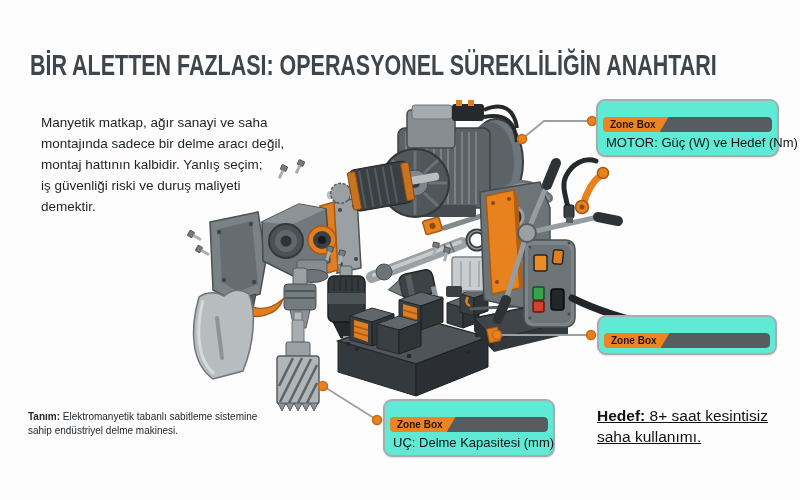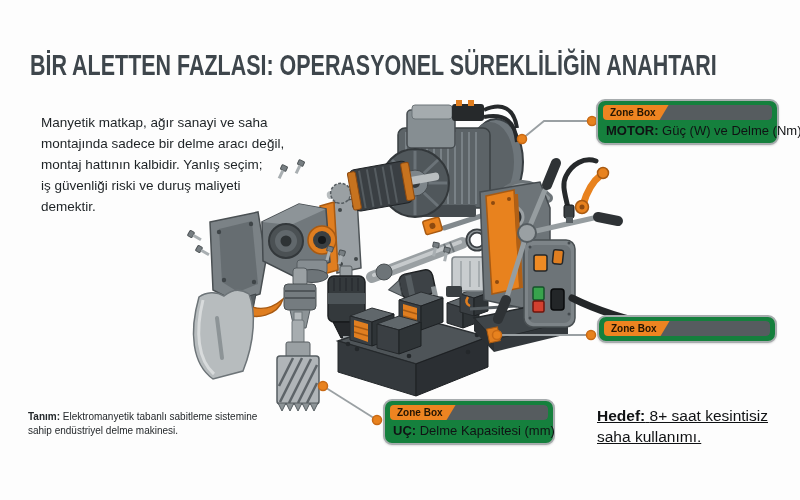--- a/index.html
+++ b/index.html
@@ -12,33 +12,33 @@
     font-size:29px;font-weight:700;color:#3e464c;white-space:nowrap;
     transform:scaleX(.74);transform-origin:left top;letter-spacing:0;
   }
   .intro{
     position:absolute;left:29px;top:100px;margin:12px;width:270px;
     font-size:13.5px;line-height:21px;color:#1d2225;white-space:pre-line;
   }
   .diagram{position:absolute;left:0;top:0;}
   
   .zb{
-    position:absolute;background:#15803d;border:2px solid #a7acae;border-radius:9px;
-    padding:4px 5px 5px;box-shadow:0 1px 2px rgba(0,0,0,.13);box-sizing:border-box;
+    position:absolute;background:#5eead4;border:2px solid #a7acae;border-radius:9px;
+    padding:16px 5px 5px;box-shadow:0 1px 2px rgba(0,0,0,.13);box-sizing:border-box;
   }
   .zb-head{display:flex;height:15px;border-radius:4px;overflow:hidden;position:relative;}
   .zb-tag{
     position:relative;z-index:2;background:#ee8421;color:#241503;
     font-size:10px;font-weight:700;line-height:15px;padding:0 13px 0 7px;
     clip-path:polygon(0 0,100% 0,calc(100% - 9px) 100%,0 100%);
     margin-right:-9px;white-space:nowrap;
   }
   .zb-bar{flex:1;background:#565c5f;border-radius:0 4px 4px 0;}
   .zb-body{font-size:13px;color:#101214;padding:3px 3px 0;white-space:nowrap;}
-  .zb-body strong{font-weight:700;}
+  .zb-body strong{font-weight:400;}
   .zb-motor{left:596px;top:99px;width:183px;}
   .zb-taban{left:597px;top:315px;width:180px;}
   .zb-uc{left:383px;top:399px;width:172px;}
   .tanim{
     position:absolute;left:28px;top:410px;width:260px;
     font-size:10px;line-height:14px;color:#24282b;
   }
   .tanim .txt,.hedef .txt{white-space:pre-line;}
   .hedef{
     position:absolute;left:597px;top:405px;width:190px;
@@ -348,21 +348,21 @@
     </g>
   </svg>
 
   <div class="zb zb-motor">
     <div class="zb-head">
       <span class="zb-tag">Zone Box</span>
       <span class="zb-bar"></span>
     </div>
     <div class="zb-body">
       <strong>MOTOR:</strong>
-      <span>Güç (W) ve Delme (Nm)</span>
+      <span>Güç (W) ve Hedef (Nm)</span>
     </div>
   </div>
 
   <div class="zb zb-taban">
     <div class="zb-head">
       <span class="zb-tag">Zone Box</span>
       <span class="zb-bar"></span>
     </div>
   </div>
 

